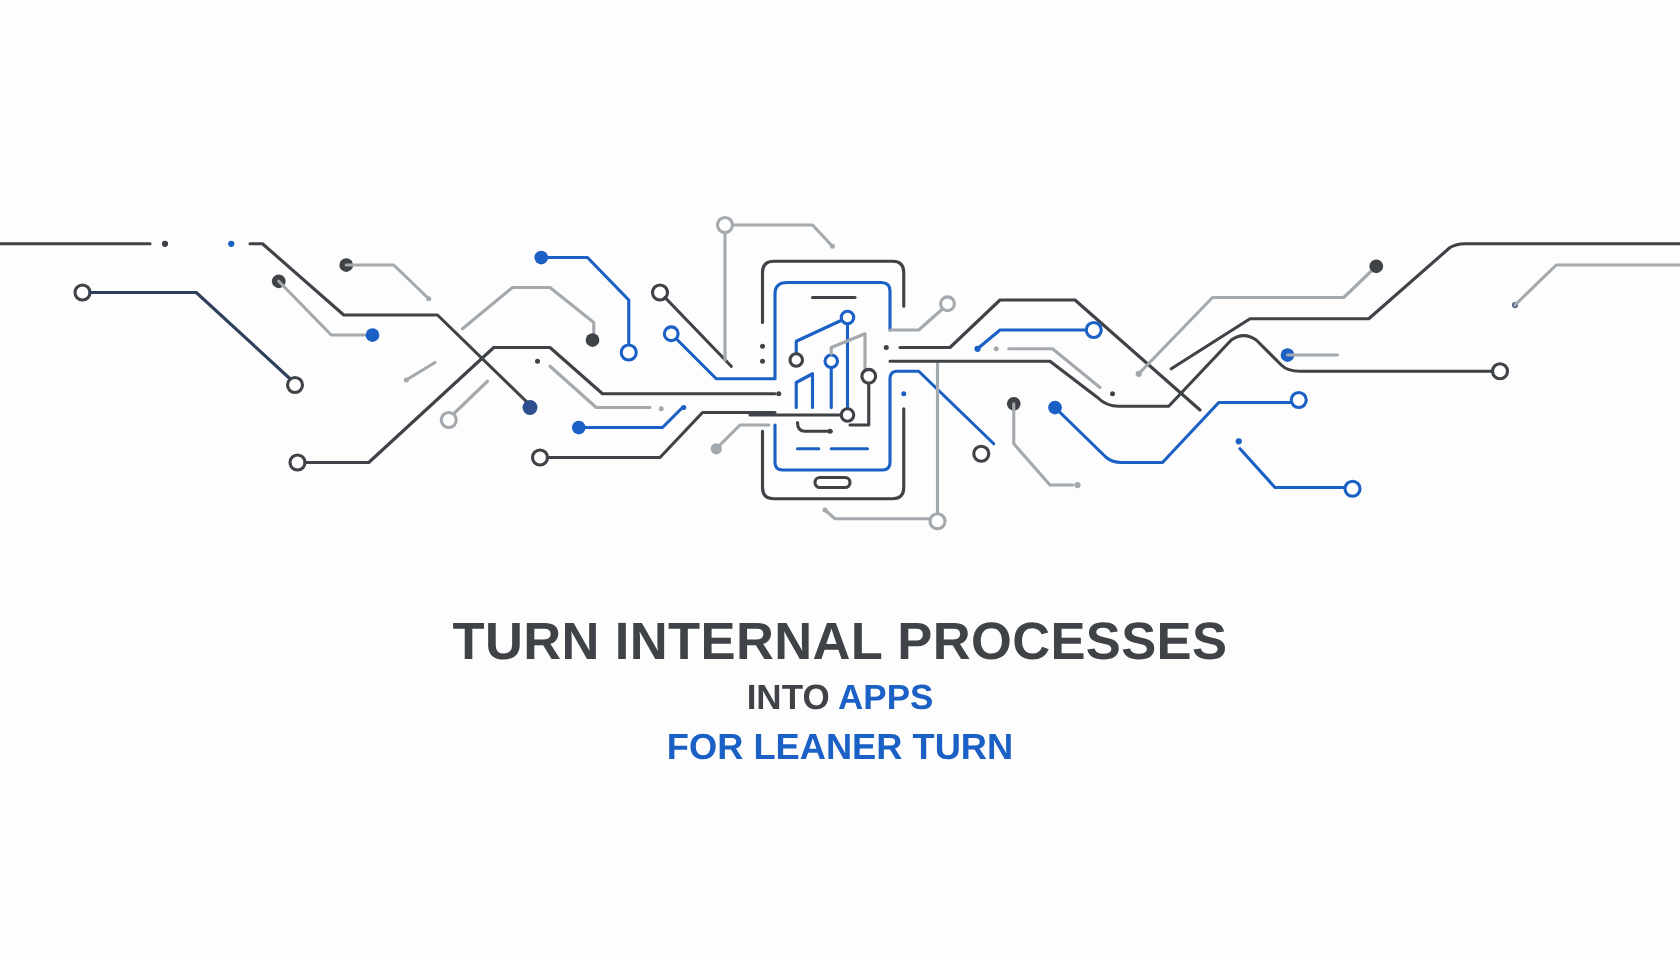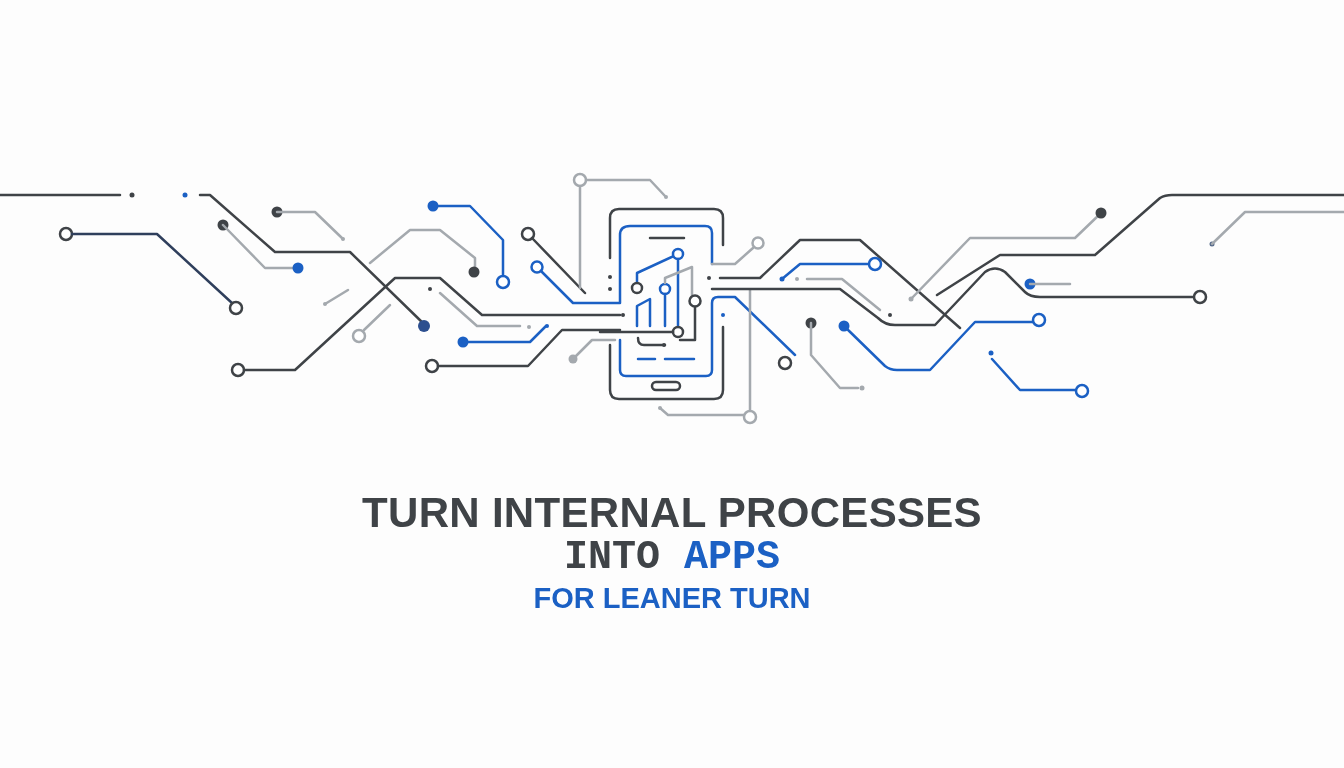--- a/index.html
+++ b/index.html
@@ -1,20 +1,20 @@
 <!DOCTYPE html>
 <html><head>
 <meta charset="utf-8">
 <style>
   html,body{margin:0;padding:0;background:#fdfdfd;}
   body{width:1344px;height:768px;position:relative;overflow:hidden;font-family:"Liberation Sans",sans-serif;}
   #circuit{position:absolute;left:0;top:0;}
   .headline{position:absolute;left:0;width:1344px;text-align:center;font-weight:bold;margin:0;}
   .line1{top:489px;font-size:42px;color:#3f4347;letter-spacing:0.3px;line-height:48px;}
-  .line2{top:534px;font-size:40px;color:#3f4347;line-height:48px;font-family:Liberation Mono, monospace;}
+  .line2{top:534px;font-size:28px;color:#3f4347;line-height:48px;}
   .line2 .accent{color:#1b60c4;}
   .line3{top:581px;font-size:29px;color:#1b60c4;line-height:34px;}
 </style>
 </head>
 <body>
 
 <svg id="circuit" width="1344" height="460" viewBox="0 0 1344 460" fill="none" stroke-linecap="round" stroke-linejoin="round">
 
   <g>
 

